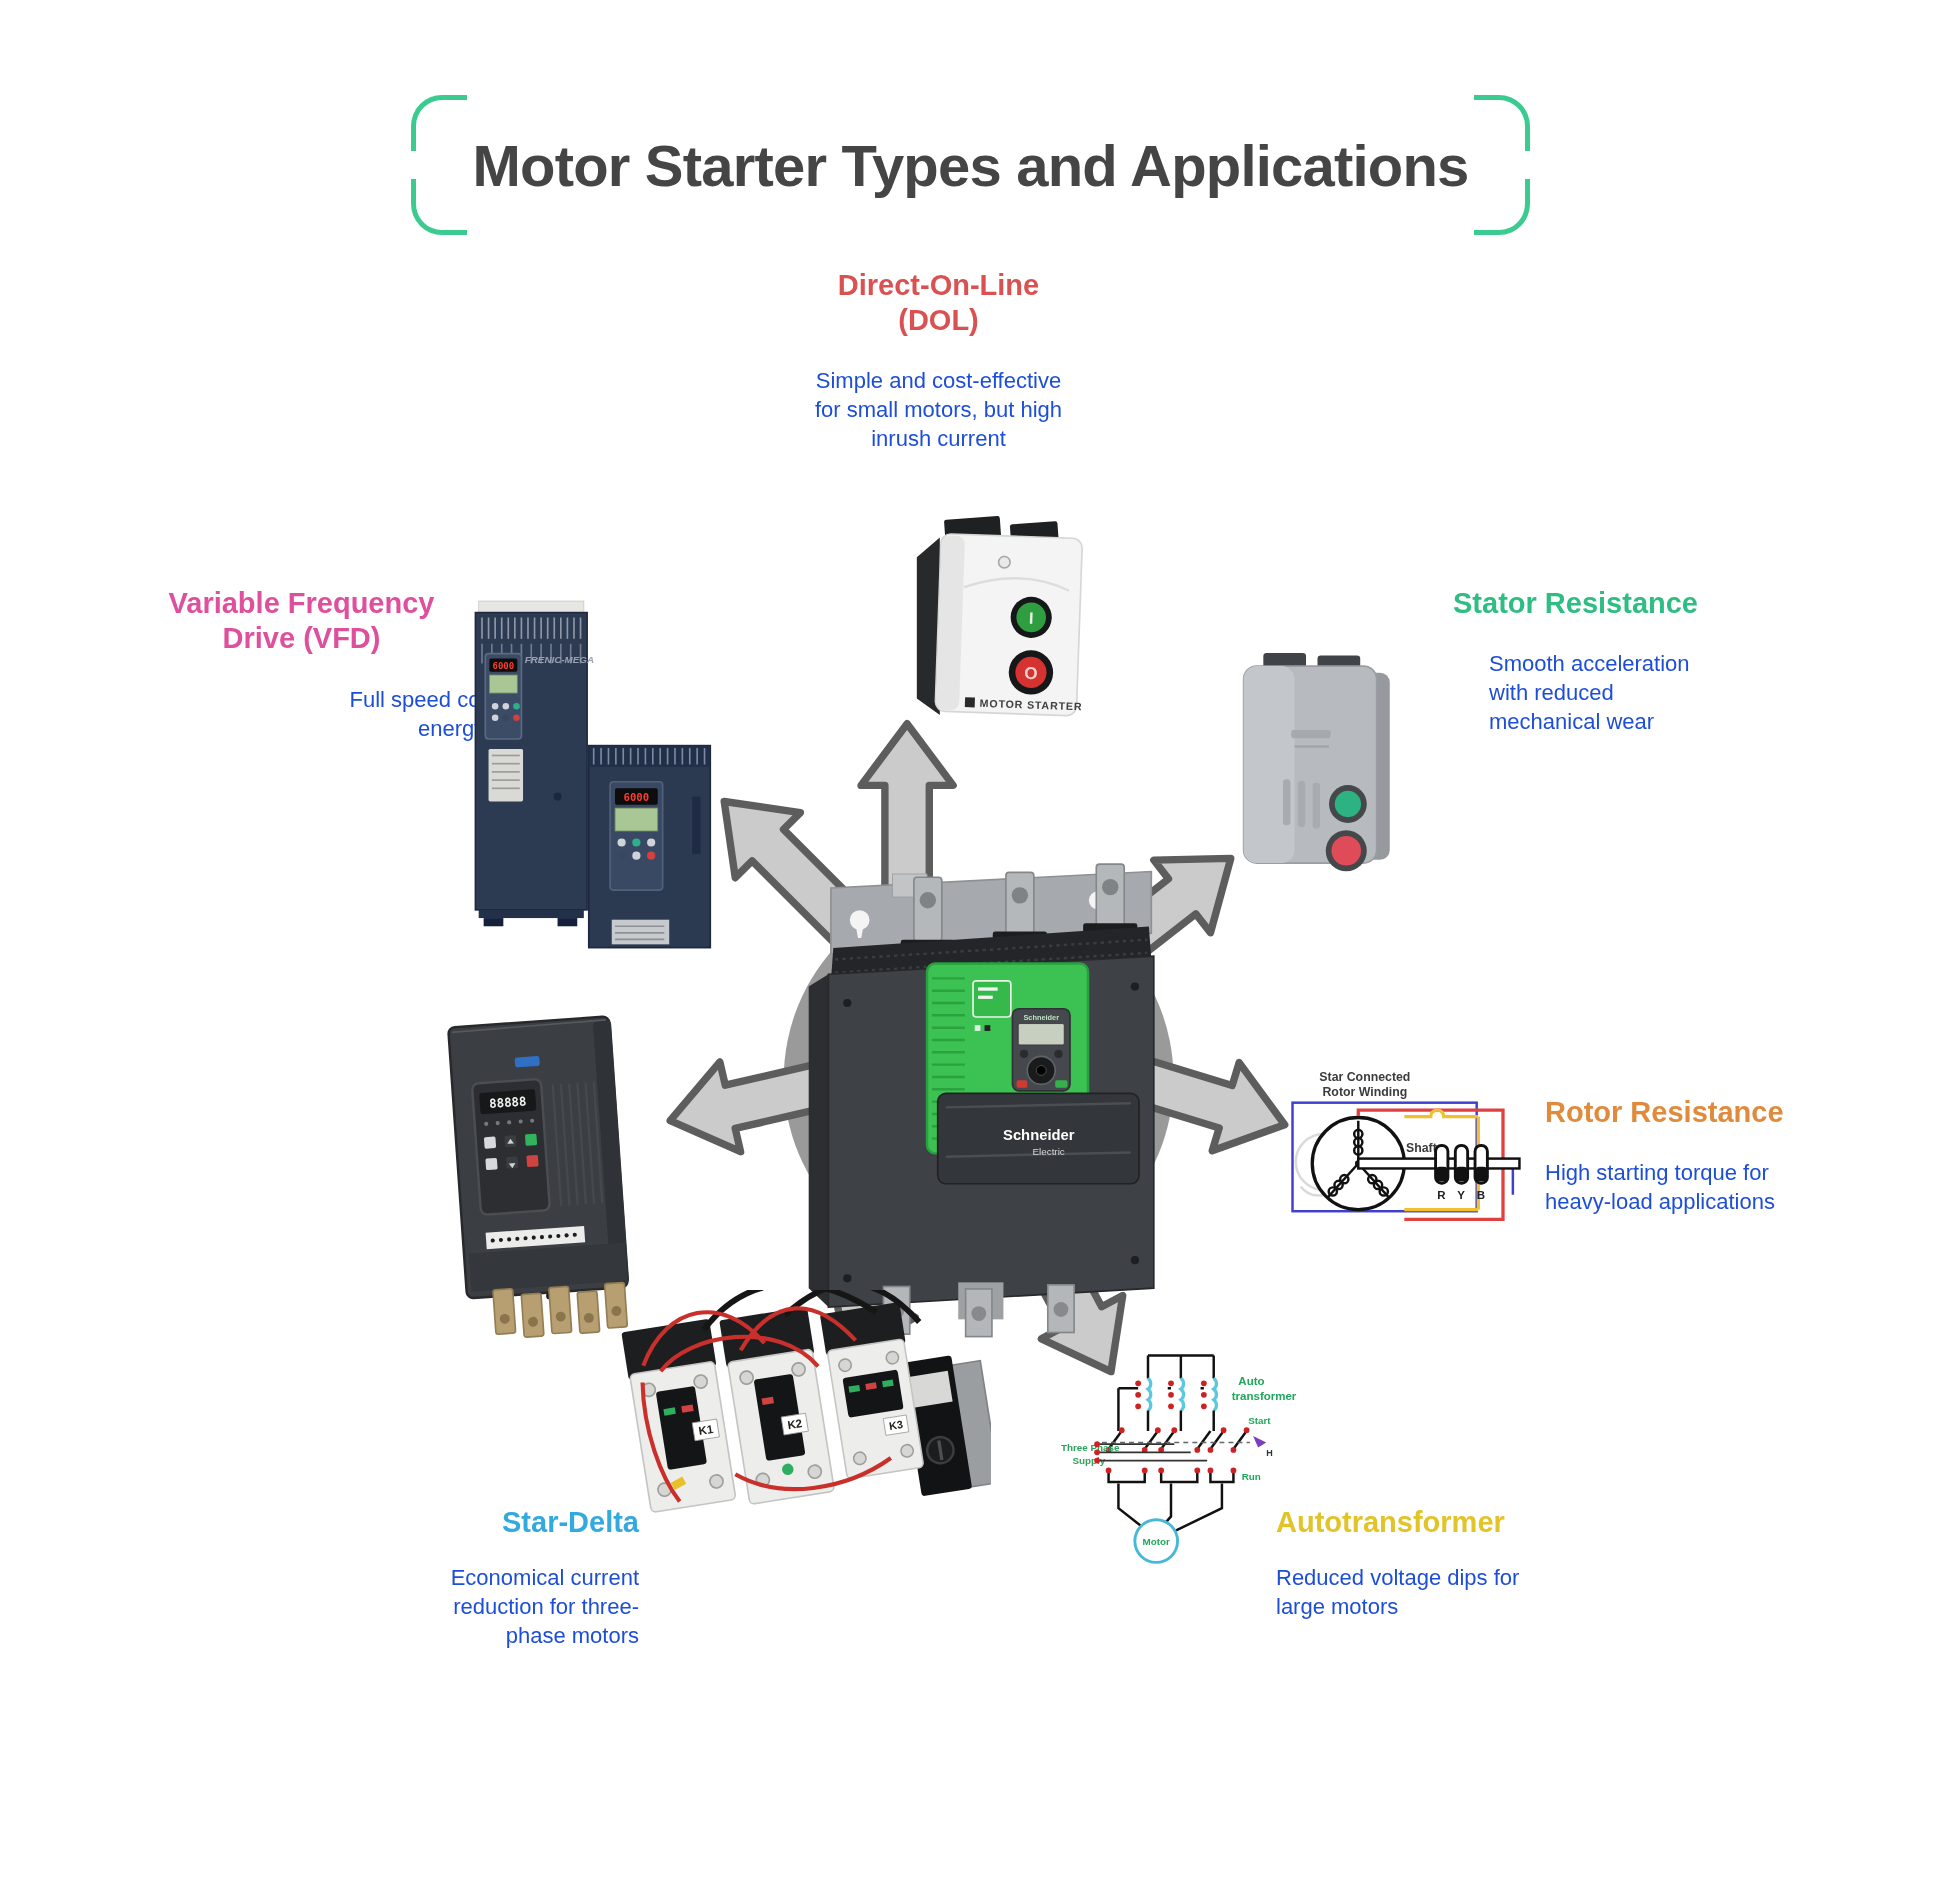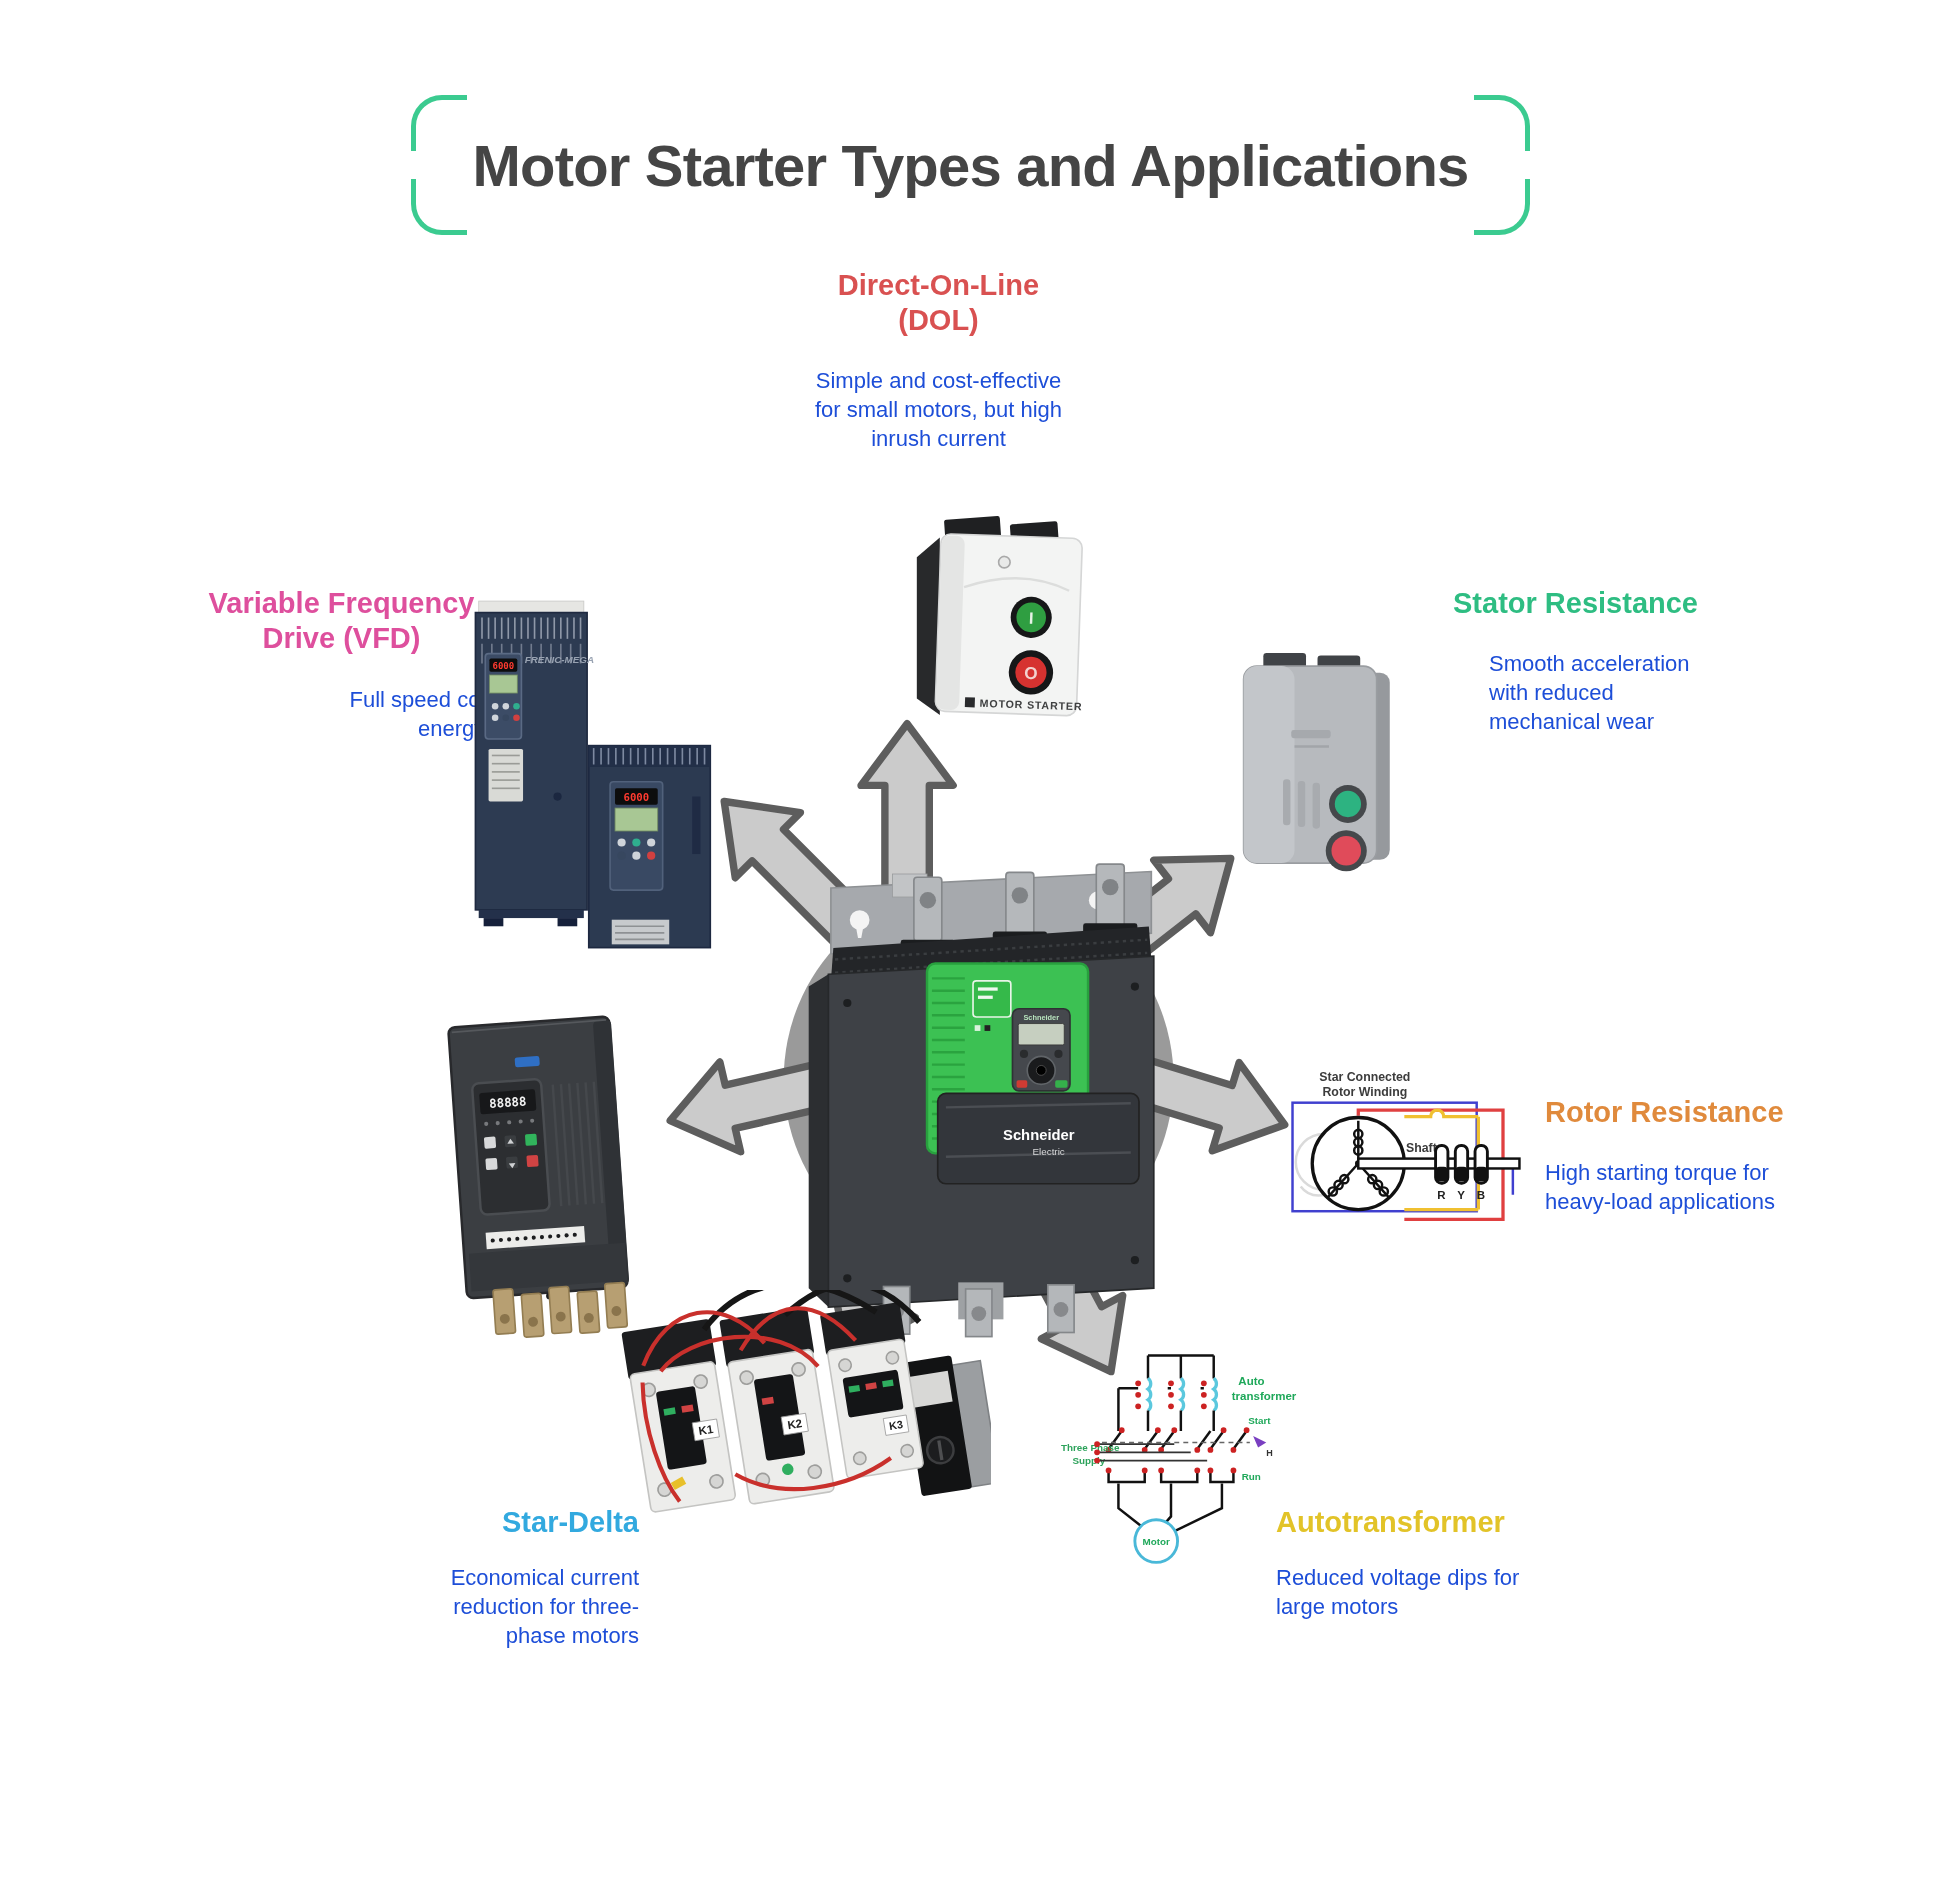--- a/index.html
+++ b/index.html
@@ -65,21 +65,21 @@
   </div>
 
   <div class="tb ta-c" style="left:778px;top:268px;width:321px;">
     <div class="h" style="color: rgb(217, 81, 81);">
       <span class="hl">Direct-On-Line</span>
       <span class="hl">(DOL)</span>
     </div>
     <div class="desc" style="width:263px;margin-left:auto;margin-right:auto;">Simple and cost-effective for small motors, but high inrush current</div>
   </div>
 
-  <div class="tb ta-r" style="right:1440px;top:586px;width:345px;">
+  <div class="tb ta-r" style="right:1480px;top:586px;width:345px;">
     <div class="h" style="color: rgb(222, 79, 157);">
       <span class="hl">Variable Frequency</span>
       <span class="hl">Drive (VFD)</span>
     </div>
   </div>
   <div class="tb ta-r" style="right:1388px;top:685px;width:255px;">
     <div class="desc" style="margin-top:0;">Full speed control and energy savings</div>
   </div>
 
   <div class="tb ta-l" style="left:1453px;top:586px;width:271px;">

